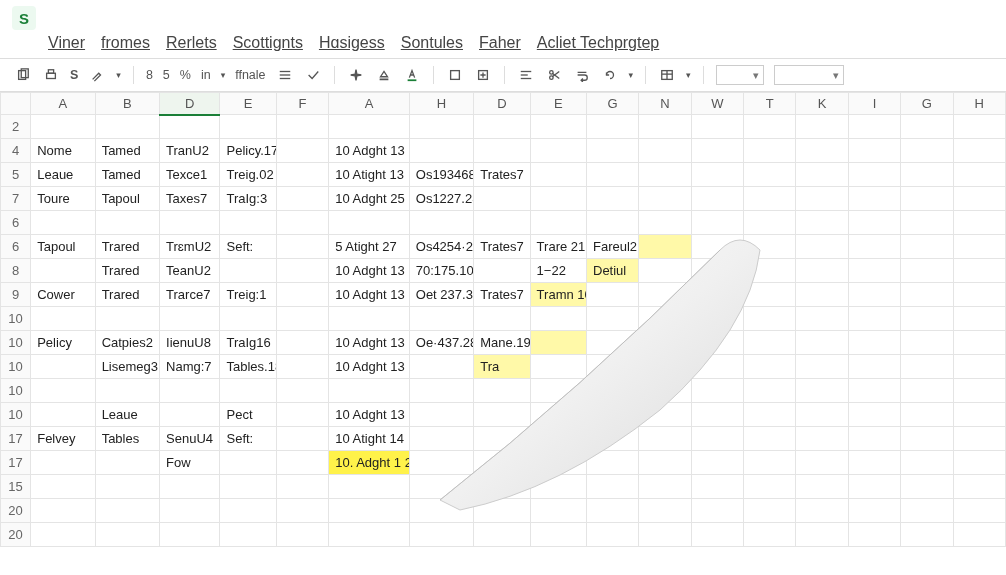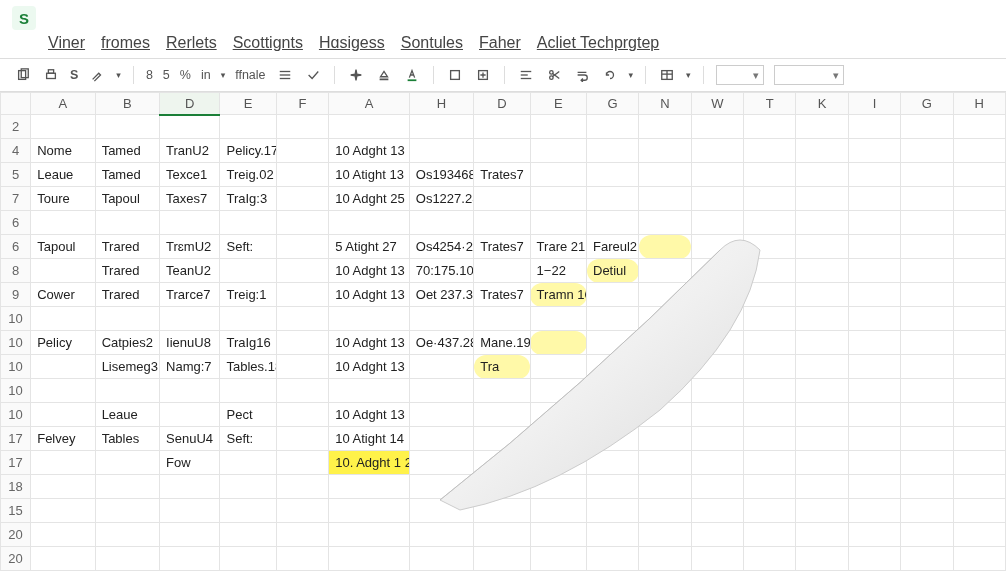--- a/index.html
+++ b/index.html
@@ -84,21 +84,21 @@
       border-bottom: 2px solid #1a7f37;
     }
     .grid td.rowhdr {
       background: #fafafa;
       color: #666;
       text-align: center;
       width: 30px;
     }
     .grid th.corner { width: 30px; background:#fafafa; }
     .hl-yellow { background: #fff24a !important; }
-    .hl-yellow-soft { background: #fff9a8 !important; border-radius: 12px; }
+    .hl-yellow-soft { background: #fff9a8 !important; }
     .col-A1 { width: 64px; }
     .col-B  { width: 64px; }
     .col-D  { width: 60px; }
     .col-E  { width: 56px; }
     .col-F  { width: 52px; }
     .col-A2 { width: 80px; }
     .col-H  { width: 64px; }
     .col-D2 { width: 56px; }
     .col-E2 { width: 56px; }
     .col-G  { width: 52px; }
@@ -589,40 +589,20 @@
           <td></td>
           <td></td>
           <td></td>
           <td></td>
           <td></td>
           <td></td>
           <td></td>
           <td></td>
         </tr>
         <tr>
-          <td class="rowhdr">18</td>
-          <td></td>
-          <td></td>
-          <td></td>
-          <td></td>
-          <td></td>
-          <td></td>
-          <td></td>
-          <td></td>
-          <td></td>
-          <td></td>
-          <td></td>
-          <td></td>
-          <td></td>
-          <td></td>
-          <td></td>
-          <td></td>
-          <td></td>
-        </tr>
-        <tr>
           <td class="rowhdr">15</td>
           <td></td>
           <td></td>
           <td></td>
           <td></td>
           <td></td>
           <td></td>
           <td></td>
           <td></td>
           <td></td>

